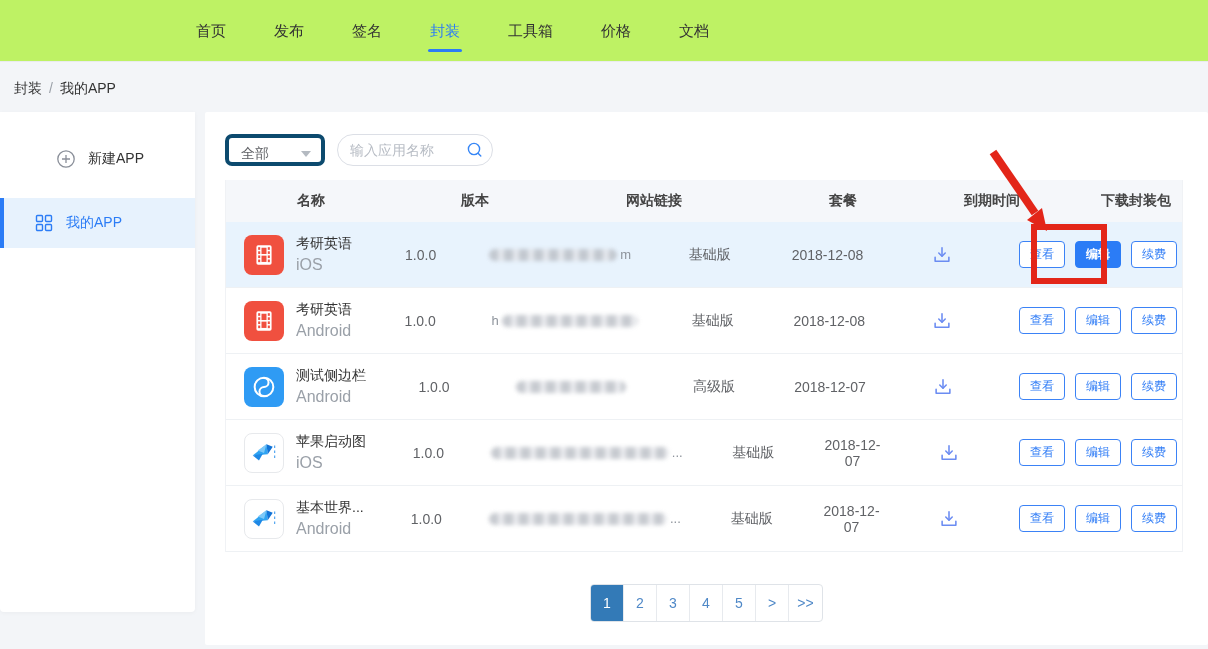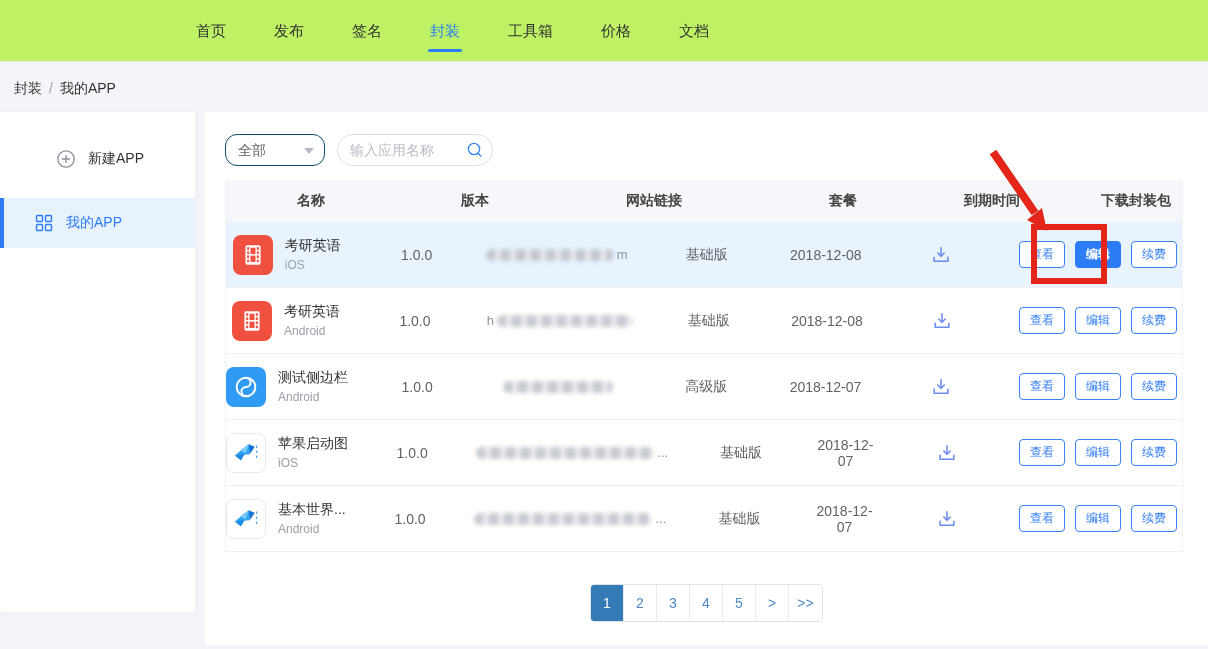--- a/index.html
+++ b/index.html
@@ -30,53 +30,53 @@
   .side-item:first-child { margin-top:22px; }
   .side-item + .side-item { margin-top:14px; }
   .side-item .s-icon { width:20px; height:20px; margin-right:12px; display:inline-flex; }
   .side-item.active { background:#e7f2fd; color:#2b7cf6; border-left:4px solid #2b7cf6;
     padding-left:30px; }
 
   
   .main { position:absolute; left:205px; top:49px; width:1003px; height:533px;
     background:#fff; border-radius:2px; }
   .toolbar { display:flex; align-items:center; padding:22px 0 14px 20px; }
-  .select-box { position:relative; width:100px; height:32px; border:1px solid #0c4a6e;
-    border-radius:12px; font-size:14px; color:#606266; line-height:30px;
+  .select-box { position:relative; width:100px; height:32px; border:4px solid #0c4a6e;
+    border-radius:7px; font-size:14px; color:#606266; line-height:30px;
     padding-left:12px; cursor:pointer; background:#fff; }
   .select-caret { position:absolute; right:10px; top:13px; width:0; height:0;
     border-left:5px solid transparent; border-right:5px solid transparent;
     border-top:6px solid #b4bac1; }
   .search-box { position:relative; margin-left:12px; width:156px; height:32px; }
   .search-input { width:100%; height:100%; border:1px solid #dcdfe6; border-radius:16px;
     padding:0 32px 0 12px; font-size:14px; color:#333; outline:none; }
   .search-input::placeholder { color:#b7bcc4; }
   .search-icon { position:absolute; right:9px; top:7px; cursor:pointer; }
 
   
   .table { margin-left:20px; width:958px; border-left:1px solid #f0f2f5;
     border-right:1px solid #f0f2f5; font-size:14px; }
   .t-row { display:flex; align-items:center;gap:44px; }
   .t-head { background:#f5f7fa; height:42px; color:#444; font-weight:bold; font-size:14px; }
   .t-body-row { height:66px; border-bottom:1px solid #eef1f4; background:#fff; }
   .t-body-row.hl { background:#e8f3fd; }
   .c { display:flex; align-items:center; justify-content:center; text-align:center; }
-  .c-name { width:170px; justify-content:center; }
+  .c-name { width:170px; justify-content:center; padding-left:18px; }
   .t-head .c-name { justify-content:center; padding-left:0; }
   .c-ver { width:70px; } .c-url { width:200px; } .c-plan { width:90px; }
   .c-exp { width:120px; } .c-dl { width:80px; } .c-ops { width:228px; }
   .cell-text { color:#606266; }
   .app-tile { width:40px; height:40px; border-radius:8px; flex:0 0 40px;
     display:flex; align-items:center; justify-content:center; }
   .tile-red { background:#f0503f; }
   .tile-blue { background:#2f9bf4; }
   .tile-white { background:#fff; border:1px solid #e7e9ec; }
   .name-wrap { margin-left:12px; text-align:left; overflow:hidden; }
   .app-name { font-size:14px; color:#333; white-space:nowrap; }
-  .app-platform { font-size:12px; color:#9aa0a8; margin-top:3px; }
+  .app-platform { font-size:16px; color:#9aa0a8; margin-top:3px; }
   .url-blur { height:12px; border-radius:6px; filter:blur(2px); opacity:.8;
     background:repeating-linear-gradient(90deg,#b9bdc4 0 9px,#e3e5e9 9px 15px); }
   .w0{width:128px;} .w1{width:136px;} .w2{width:110px;} .w3{width:178px;} .w4{width:178px;}
   .url-edge { font-size:13px; color:#8d939b; margin:0 3px; white-space:nowrap; }
   .dl-btn { cursor:pointer; display:inline-flex; }
   .op-btn { min-width:46px; height:27px; padding:0 9px; margin:0 5px; background:#fff;
     border:1px solid #3b82f6; border-radius:4px; color:#2f7cf6; font-size:12px;
     cursor:pointer; font-family:inherit; }
   .op-btn.filled { background:#2b7cf6; color:#fff; border-color:#2b7cf6; font-weight:bold; }
 

